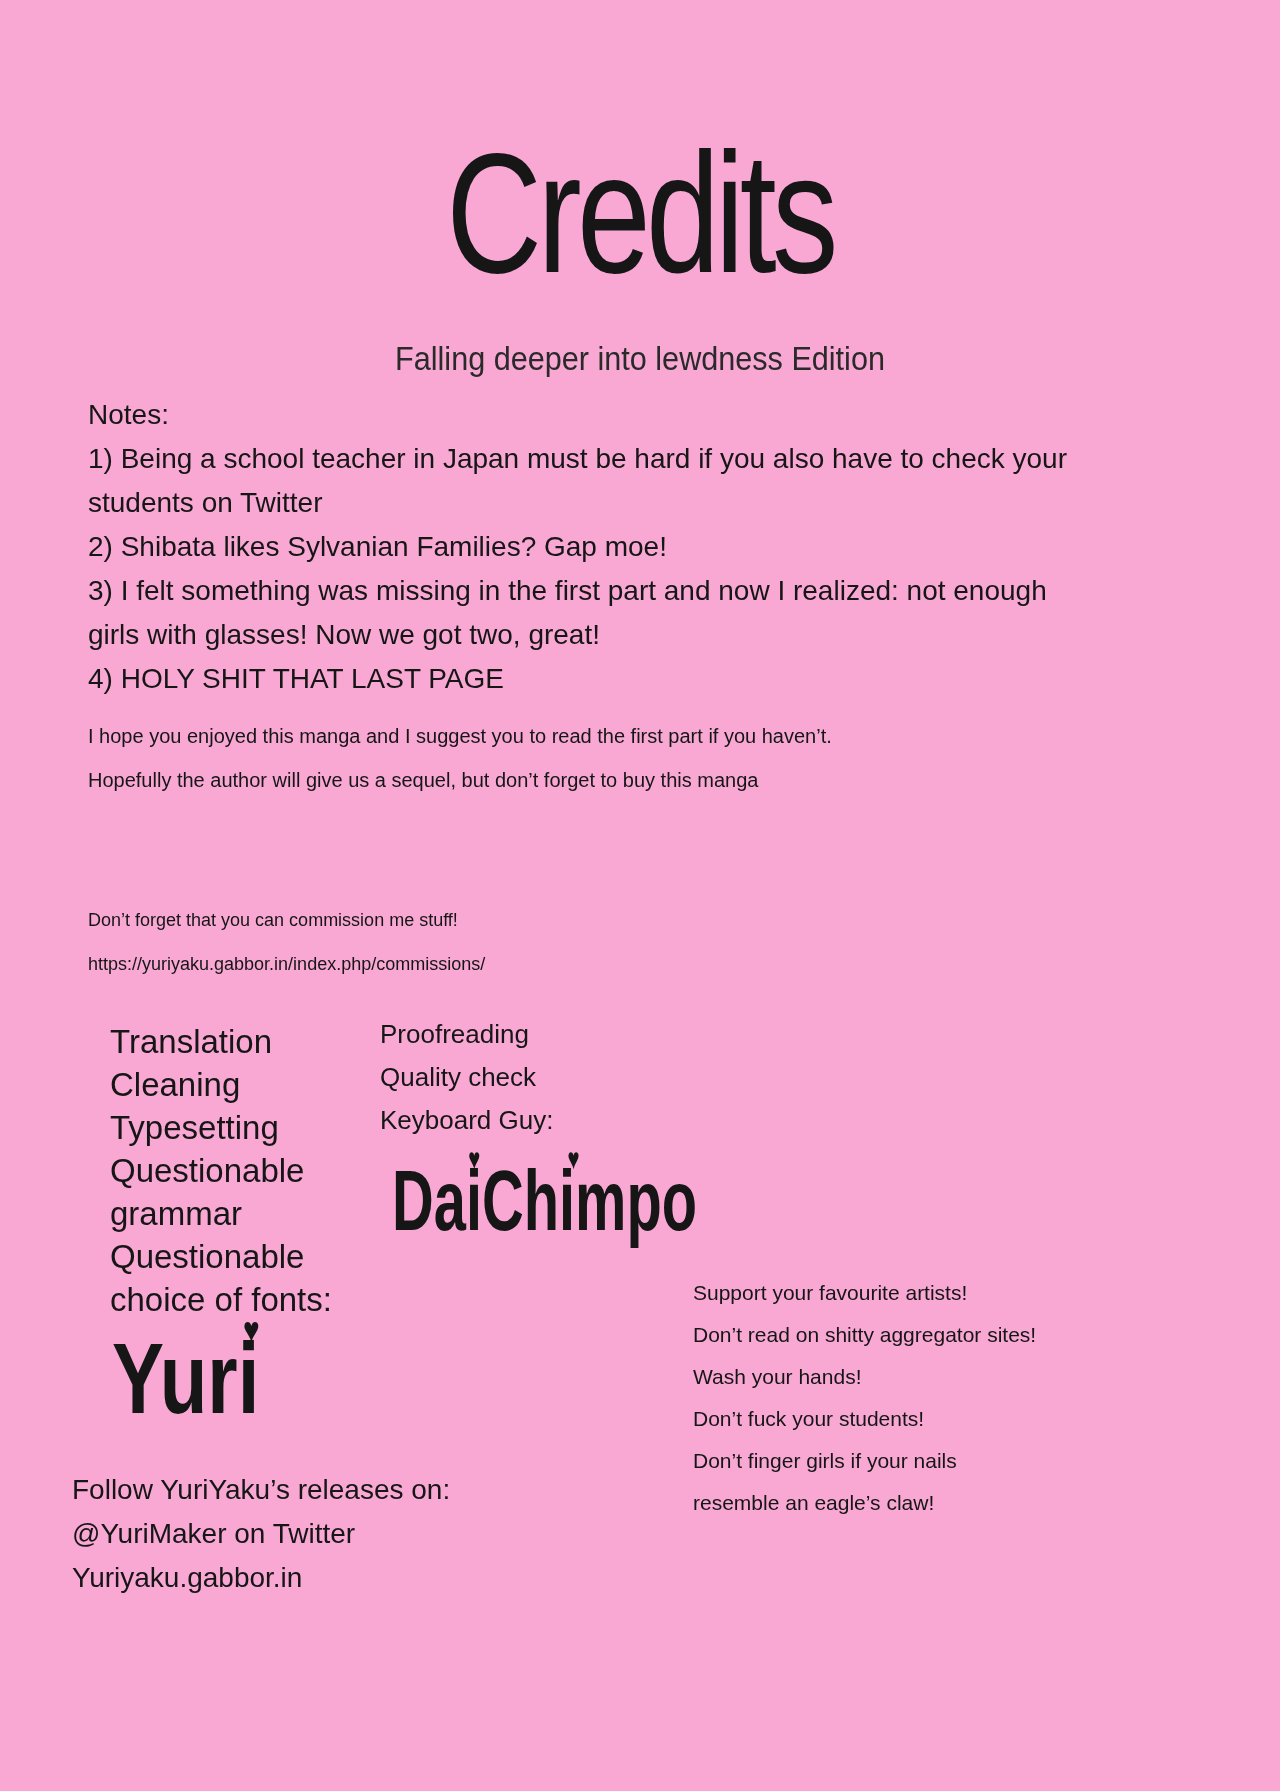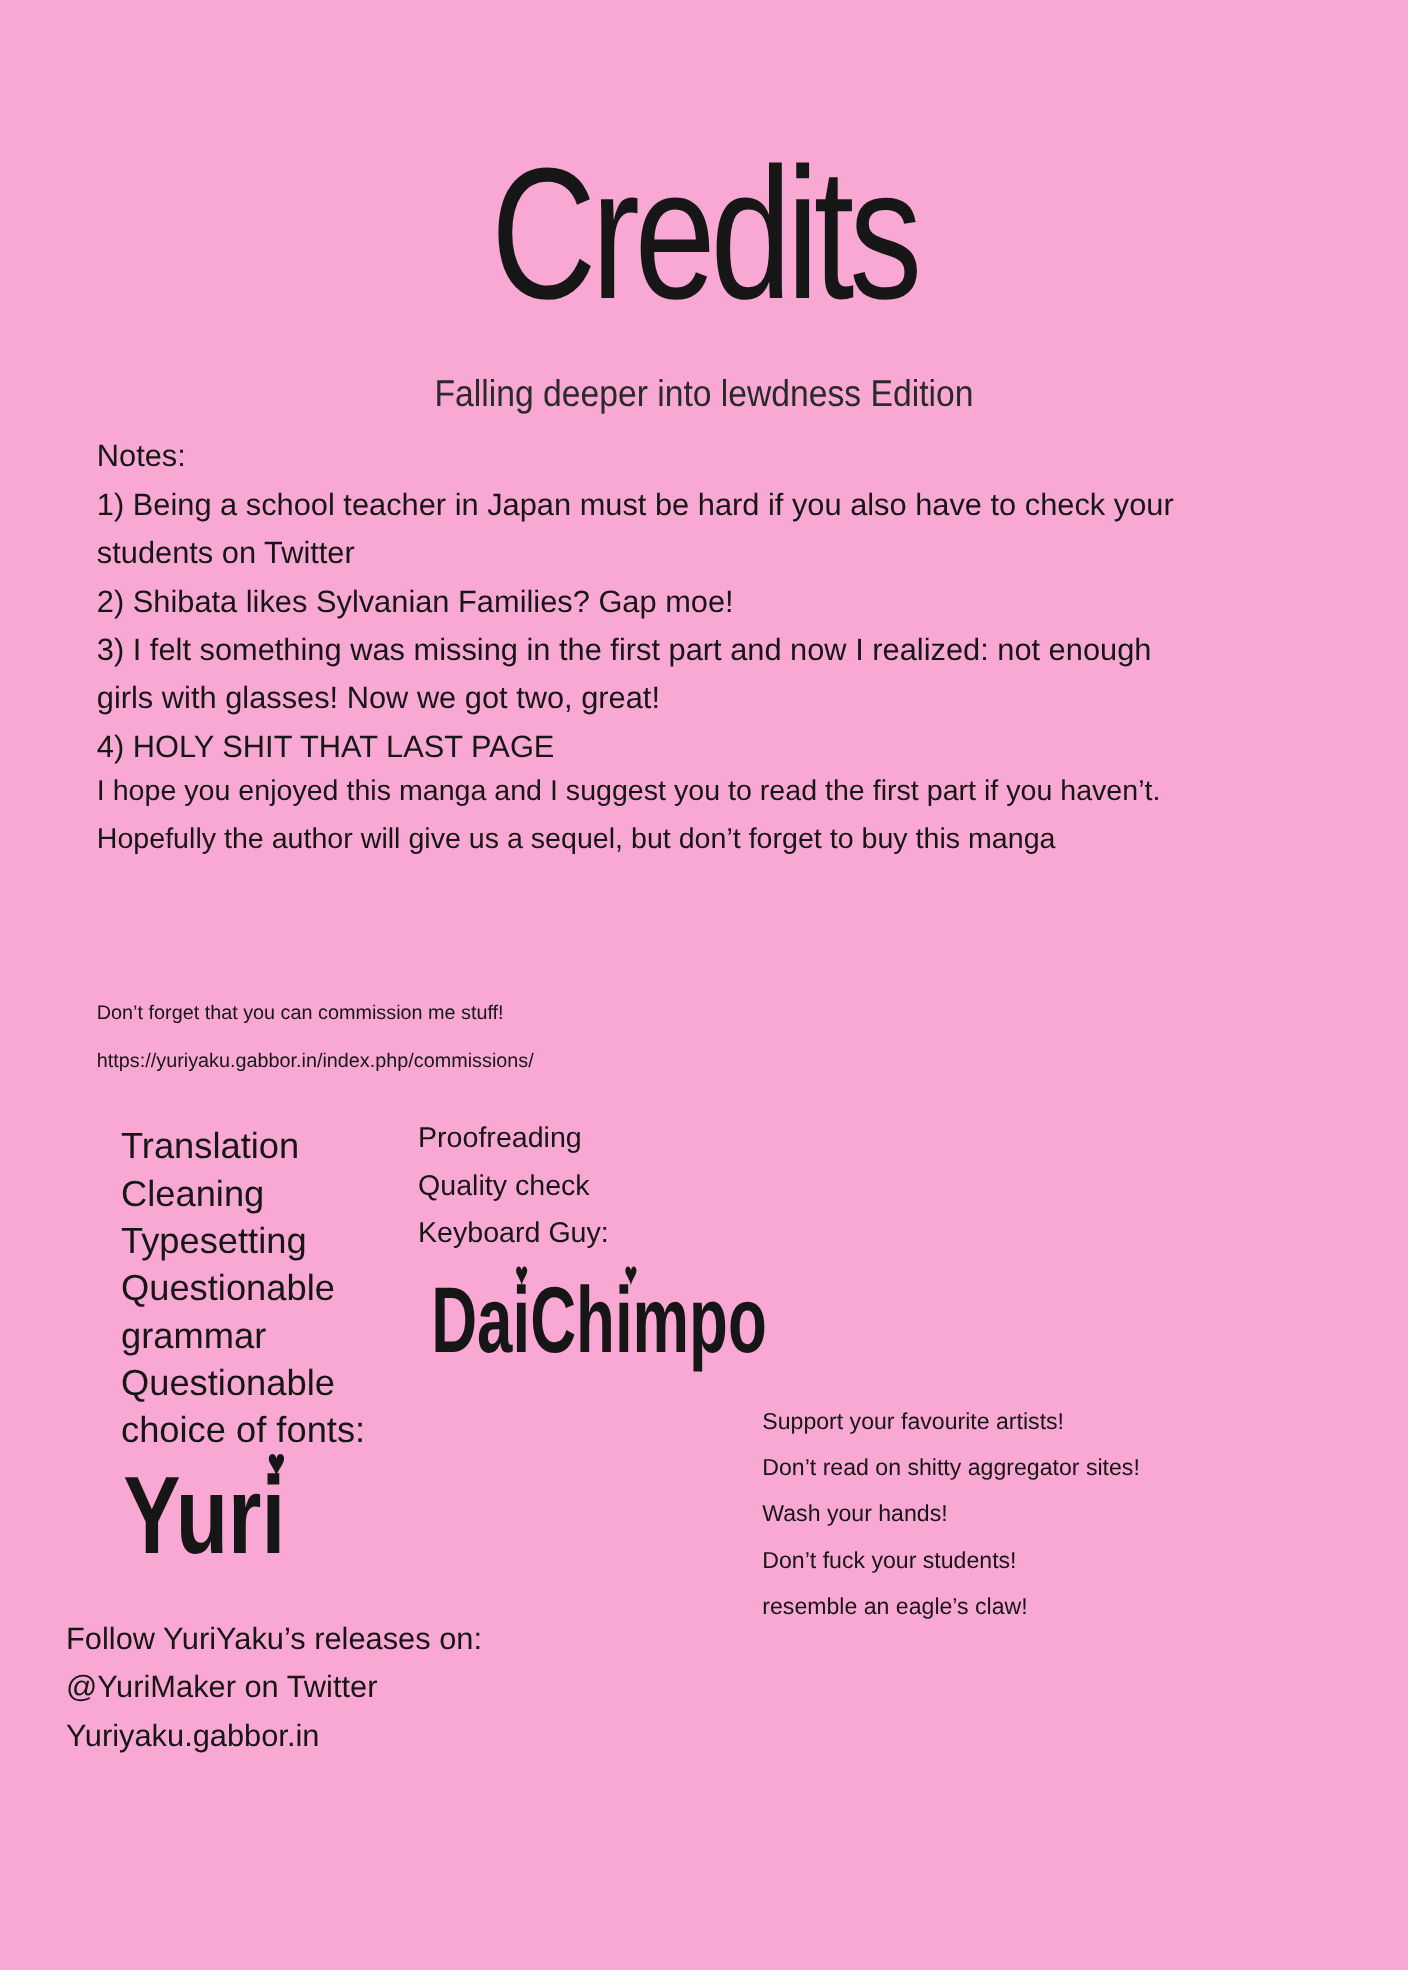--- a/index.html
+++ b/index.html
@@ -28,21 +28,21 @@
     text-align:center;
     font-size:34px;line-height:1.2;
     color:#2a2a2a;
     transform:scaleX(0.9);
     transform-origin:center top;
     white-space:nowrap;
   }
   
   .textline{white-space:nowrap;}
   #notes-block{top:393px;left:88px;font-size:28px;line-height:44px;}
-  #message-block{top:696px;left:88px;font-size:26px;line-height:44px;}
+  #message-block{top:714px;left:88px;font-size:20px;line-height:44px;}
   #commission-block{top:898px;left:88px;font-size:18px;line-height:44px;}
   #translator-roles{top:1020px;left:110px;font-size:33px;line-height:43px;}
   #proofreader-roles{top:1013px;left:380px;font-size:26px;line-height:43px;}
   
   .big-name{
     font-weight:700;
     line-height:1;
     white-space:nowrap;
     transform-origin:left top;
   }
@@ -59,21 +59,21 @@
   .name-wrap{position:relative;display:inline-block;}
   .heart{
     position:absolute;
     line-height:1;
     color:#161616;
   }
   #translator-name .heart{top:-16px;left:168px;font-size:36px;}
   #proofreader-name .heart-1{top:-14px;left:112px;font-size:30px;}
   #proofreader-name .heart-2{top:-14px;left:258px;font-size:30px;}
   #reminders-block{top:1272px;left:693px;font-size:21px;line-height:42px;}
-  #follow-block{top:1468px;left:60px;font-size:28px;line-height:44px;}
+  #follow-block{top:1468px;left:72px;font-size:28px;line-height:44px;}
 </style>
 </head>
 <body>
 
 <div id="page">
 
   <div id="title" class="block">Credits</div>
   <div id="subtitle" class="block">Falling deeper into lewdness Edition</div>
 
   <div id="notes-block" class="block">
@@ -125,20 +125,21 @@
       <span class="heart heart-1">♥</span>
       <span class="heart heart-2">♥</span>
     </span>
   </div>
 
   <div id="reminders-block" class="block">
     <div class="textline">Support your favourite artists!</div>
     <div class="textline">Don’t read on shitty aggregator sites!</div>
     <div class="textline">Wash your hands!</div>
     <div class="textline">Don’t fuck your students!</div>
+    <div class="textline">Don’t finger girls if your nails</div>
     <div class="textline">resemble an eagle’s claw!</div>
   </div>
 
   <div id="follow-block" class="block">
     <div class="textline">Follow YuriYaku’s releases on:</div>
     <div class="textline">@YuriMaker on Twitter</div>
     <div class="textline">Yuriyaku.gabbor.in</div>
   </div>
 
 </div>

